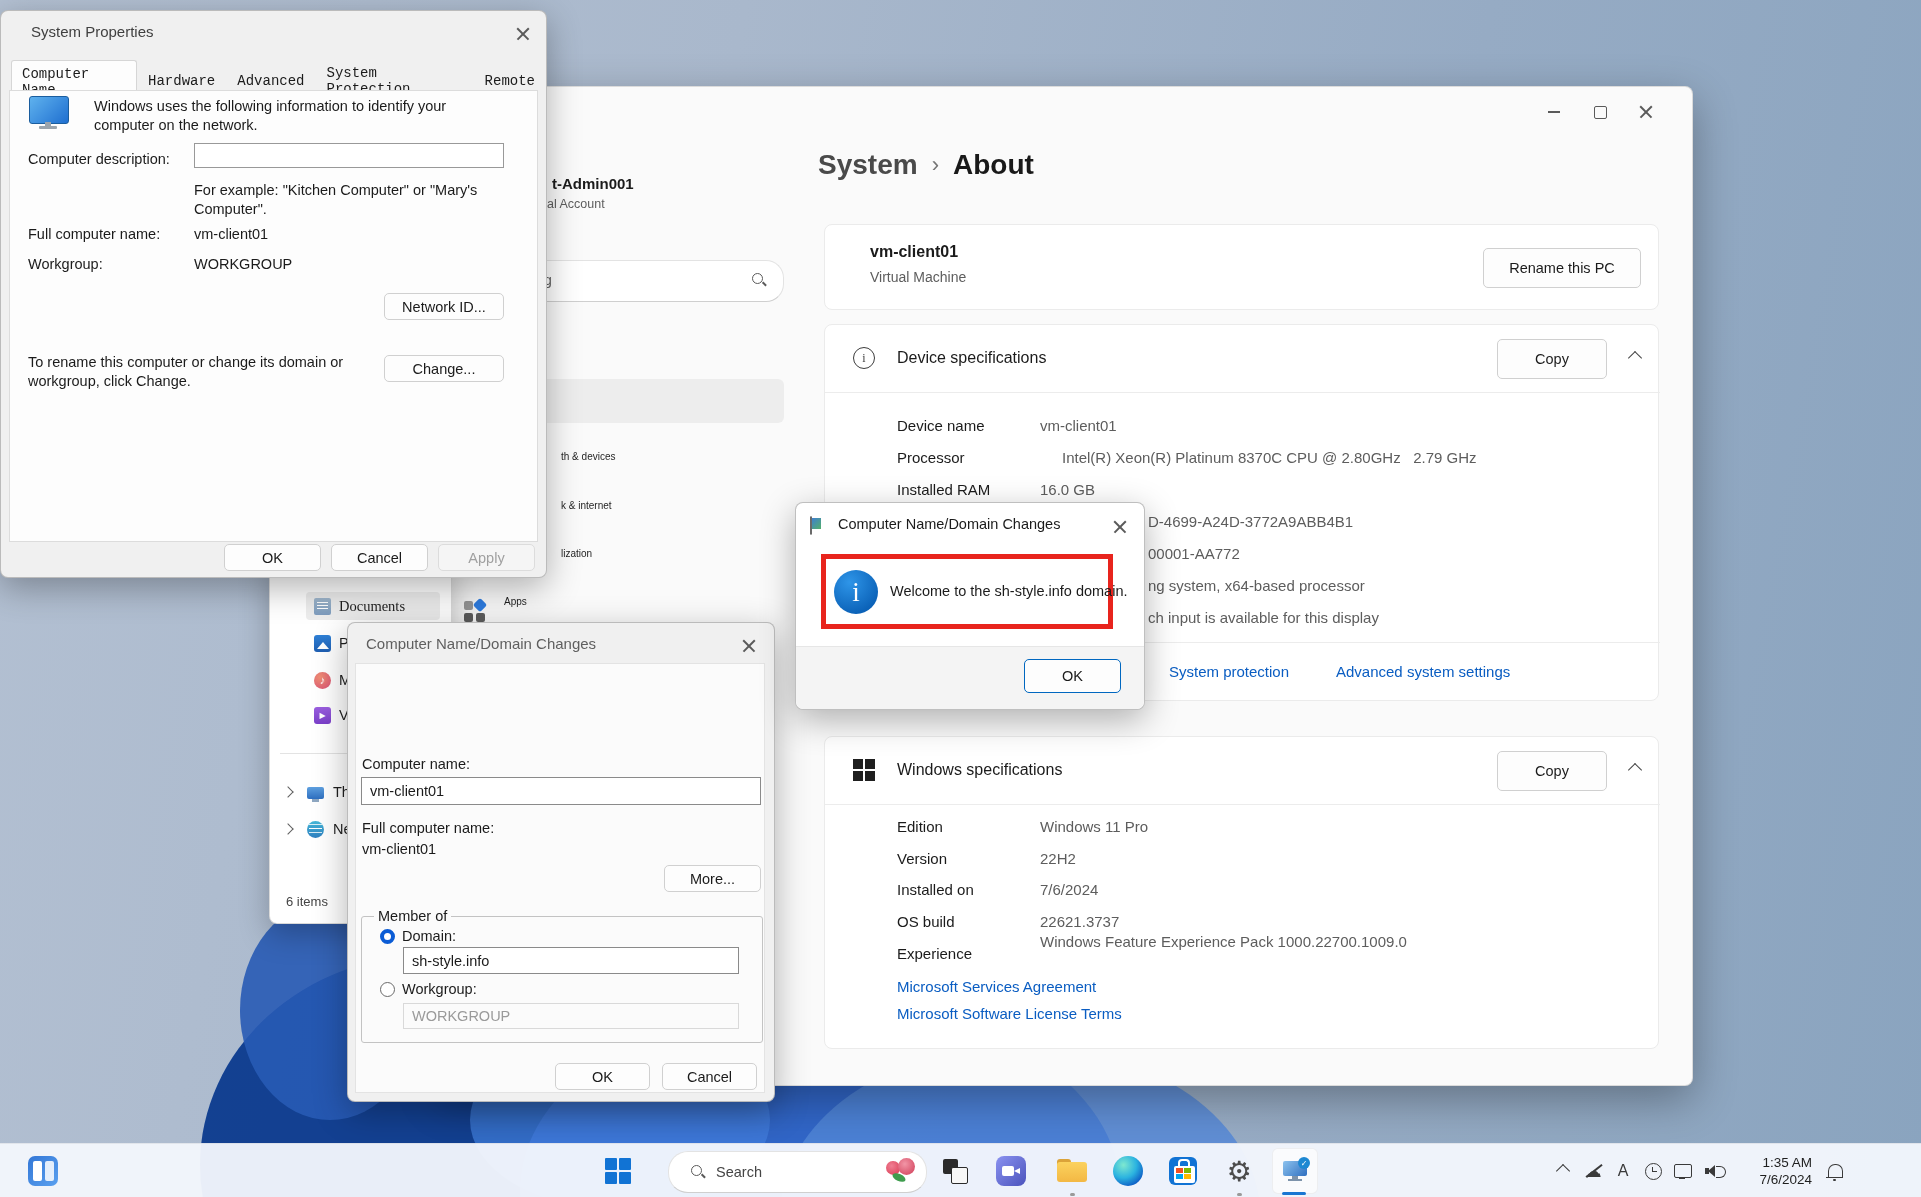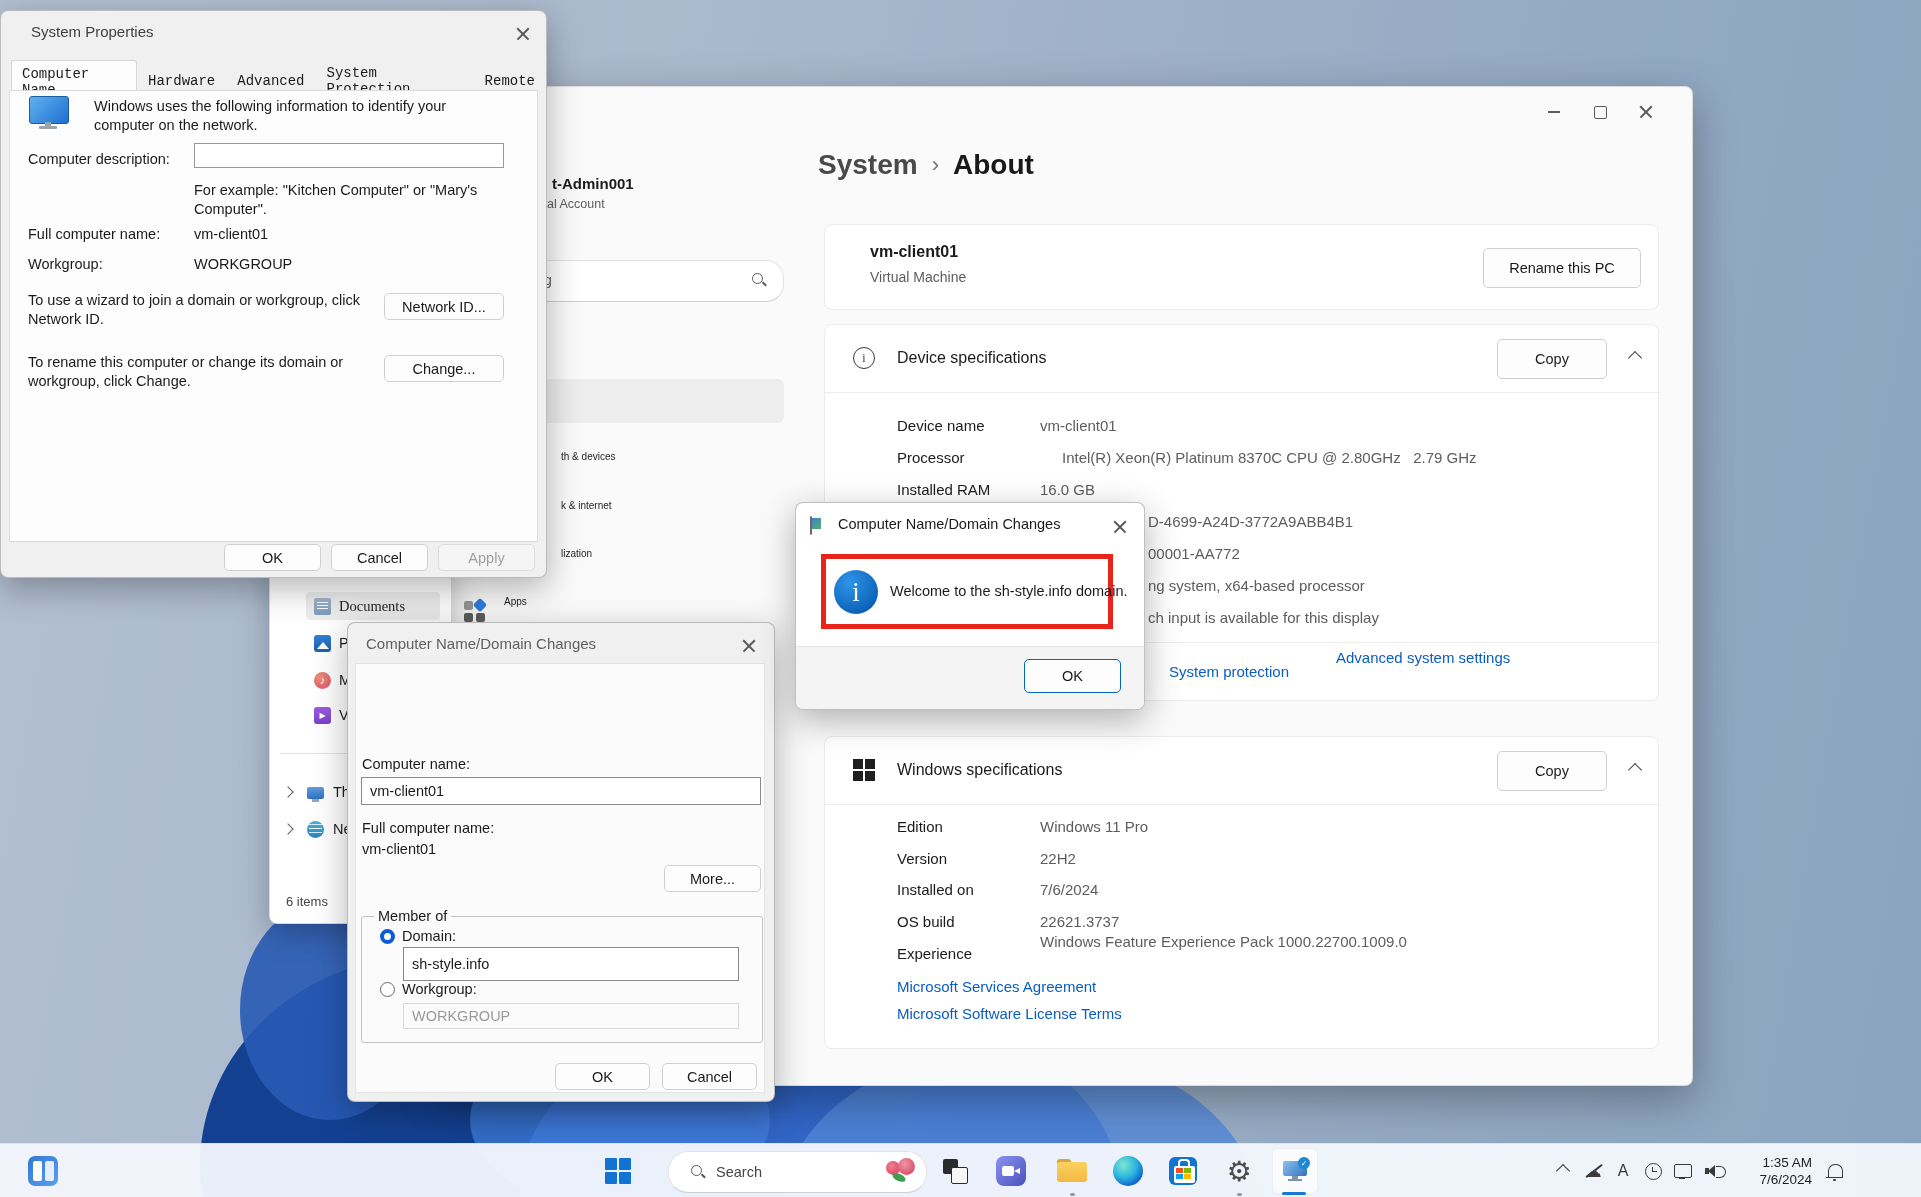--- a/index.html
+++ b/index.html
@@ -245,21 +245,21 @@
       <div class="a rowlbl" style="left:72px;top:156px;">Installed RAM</div>
       <div class="a rowval" style="left:215px;top:156px;">16.0 GB</div>
 
       <div class="a rowval" style="left:323px;top:188px;">D-4699-A24D-3772A9ABB4B1</div>
       <div class="a rowval" style="left:323px;top:220px;">00001-AA772</div>
       <div class="a rowval" style="left:323px;top:252px;">ng system, x64-based processor</div>
       <div class="a rowval" style="left:323px;top:284px;">ch input is available for this display</div>
 
       <div class="a" style="left:0;top:317px;width:835px;height:0;border-top:1px solid #ececec;"></div>
       <span class="a link" style="left:344px;top:338px;">System protection</span>
-      <span class="a link" style="left:511px;top:324px;text-align:center;">Advanced system settings</span>
+      <span class="a link" style="left:511px;top:338px;text-align:center;">Advanced system settings</span>
     </div>
 
     <div class="a card" style="left:383px;top:649px;width:835px;height:313px;">
       <div class="a f" style="left:0;top:0;width:835px;height:67px;">
         <span class="a winlogo" style="left:28px;top:22px;">
             <span></span>
             <span></span>
             <span></span>
             <span></span>
           </span>
@@ -340,21 +340,20 @@
     <div class="a field" style="left:193px;top:132px;width:310px;height:25px;">
       <span></span>
     </div>
     <div class="a lbl" style="left:193px;top:170px;width:295px;line-height:19px;">For example: "Kitchen Computer" or "Mary's Computer".</div>
 
     <div class="a lbl" style="left:27px;top:215px;">Full computer name:</div>
     <div class="a lbl" style="left:193px;top:215px;">vm-client01</div>
     <div class="a lbl" style="left:27px;top:245px;">Workgroup:</div>
     <div class="a lbl" style="left:193px;top:245px;">WORKGROUP</div>
 
-    <div class="a lbl" style="left:27px;top:280px;width:335px;line-height:19px;">To use a wizard to join a domain or workgroup, click Network ID.</div>
     <div class="a w11btn" style="left:383px;top:282px;width:120px;height:27px;">Network ID...</div>
 
     <div class="a lbl" style="left:27px;top:342px;width:335px;line-height:19px;">To rename this computer or change its domain or workgroup, click Change.</div>
     <div class="a w11btn" style="left:383px;top:344px;width:120px;height:27px;">Change...</div>
 
     <div class="a w11btn" style="left:223px;top:533px;width:97px;height:27px;">OK</div>
     <div class="a w11btn" style="left:330px;top:533px;width:97px;height:27px;">Cancel</div>
     <div class="a w11btn disabled" style="left:437px;top:533px;width:97px;height:27px;">Apply</div>
   </div>
 
@@ -374,21 +373,21 @@
     <div class="a lbl" style="left:14px;top:197px;">Full computer name:</div>
     <div class="a lbl" style="left:14px;top:218px;">vm-client01</div>
 
     <div class="a w11btn" style="left:316px;top:242px;width:97px;height:27px;">More...</div>
 
     <div class="a groupbox" style="left:13px;top:293px;width:400px;height:125px;"></div>
     <div class="a lbl" style="left:26px;top:285px;background:#fbfbfb;padding:0 4px;">Member of</div>
 
     <div class="a radio sel" style="left:32px;top:306px;"></div>
     <div class="a lbl" style="left:54px;top:305px;">Domain:</div>
-    <div class="a field" style="left:55px;top:324px;width:336px;height:34px;border-color:#8a8a8a;">
+    <div class="a field" style="left:55px;top:324px;width:336px;height:27px;border-color:#8a8a8a;">
       <span>sh-style.info</span>
     </div>
 
     <div class="a radio un" style="left:32px;top:359px;"></div>
     <div class="a lbl" style="left:54px;top:358px;">Workgroup:</div>
     <div class="a field" style="left:55px;top:380px;width:336px;height:26px;border-color:#d9d9d9;background:#fbfbfb;color:#9a9a9a;">
       <span>WORKGROUP</span>
     </div>
 
     <div class="a w11btn" style="left:207px;top:440px;width:95px;height:27px;">OK</div>

